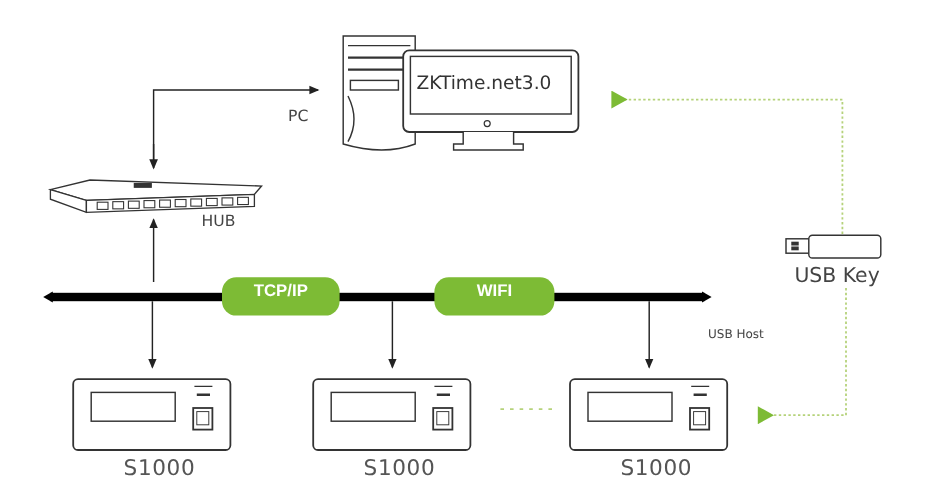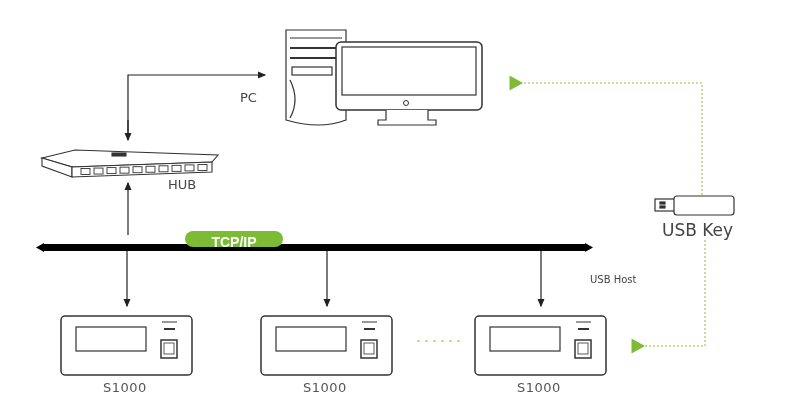--- a/index.html
+++ b/index.html
@@ -1,21 +1,21 @@
 <!DOCTYPE html>
 <html><head>
 <meta charset="utf-8">
 <style>
   html, body { margin: 0; padding: 0; background: #ffffff; }
   #stage { position: relative; width: 785px; height: 416px; overflow: hidden; background: #ffffff; font-family: "DejaVu Sans", sans-serif; }
   svg { position: absolute; left: 0; top: 0; }
   .lbl { position: absolute; color: #444; font-family: "DejaVu Sans", sans-serif; white-space: nowrap; text-align: center; }
-  .pill { position: absolute; background: #7dbb35; border-radius: 12px; color: #fff; font-family: "Liberation Sans", sans-serif; font-weight: bold; font-size: 14px; text-align: center; line-height: 22px; height: 16px; }
+  .pill { position: absolute; background: #7dbb35; border-radius: 12px; color: #fff; font-family: "Liberation Sans", sans-serif; font-weight: bold; font-size: 14px; text-align: center; line-height: 22px; height: 32px; }
   .screen-text { position: absolute; font-family: "DejaVu Sans", sans-serif; font-size: 15.5px; color: #333; letter-spacing: 0px; }
-  .device-label { position: absolute; font-size: 13px; color: #555; font-family: "DejaVu Sans", sans-serif; letter-spacing: 0.5px; }
+  .device-label { position: absolute; font-size: 18px; color: #555; font-family: "DejaVu Sans", sans-serif; letter-spacing: 0.5px; }
 </style>
 </head>
 <body>
 
 <div id="stage">
   <svg width="785" height="416" viewBox="0 0 785 416">
     <defs>
       <marker id="arrBlack" markerWidth="8" markerHeight="8" refX="6" refY="4" orient="auto">
         <path d="M0,1 L7,4 L0,7 Z" fill="#222"></path>
       </marker>
@@ -113,23 +113,25 @@
     </g>
 
     <g stroke="#333" stroke-width="1.2" fill="#fff">
       <rect x="655" y="199" width="20" height="12"></rect>
       <rect x="660" y="202" width="5" height="2" fill="#333"></rect>
       <rect x="660" y="206" width="5" height="2" fill="#333"></rect>
       <rect x="674" y="196" width="60" height="19" rx="3"></rect>
     </g>
   </svg>
 
+  <div class="screen-text" style="left:347px; top:60px;">ZKTime.net3.0</div>
   <div class="lbl" style="left:240px; top:90px; font-size:13px;">PC</div>
   <div class="lbl" style="left:168px; top:177px; font-size:13px;">HUB</div>
   <div class="lbl" style="left:662px; top:220px; font-size:17px;">USB Key</div>
   <div class="lbl" style="left:590px; top:274px; font-size:10px;">USB Host</div>
 
   <div class="pill" style="left:185px; top:231px; width:98px;">TCP/IP</div>
+  <div class="pill" style="left:362px; top:231px; width:100px;">WIFI</div>
 
   <div class="device-label" style="left:103px; top:380px;">S1000</div>
   <div class="device-label" style="left:303px; top:380px;">S1000</div>
   <div class="device-label" style="left:517px; top:380px;">S1000</div>
 </div>
 
 </body></html>

